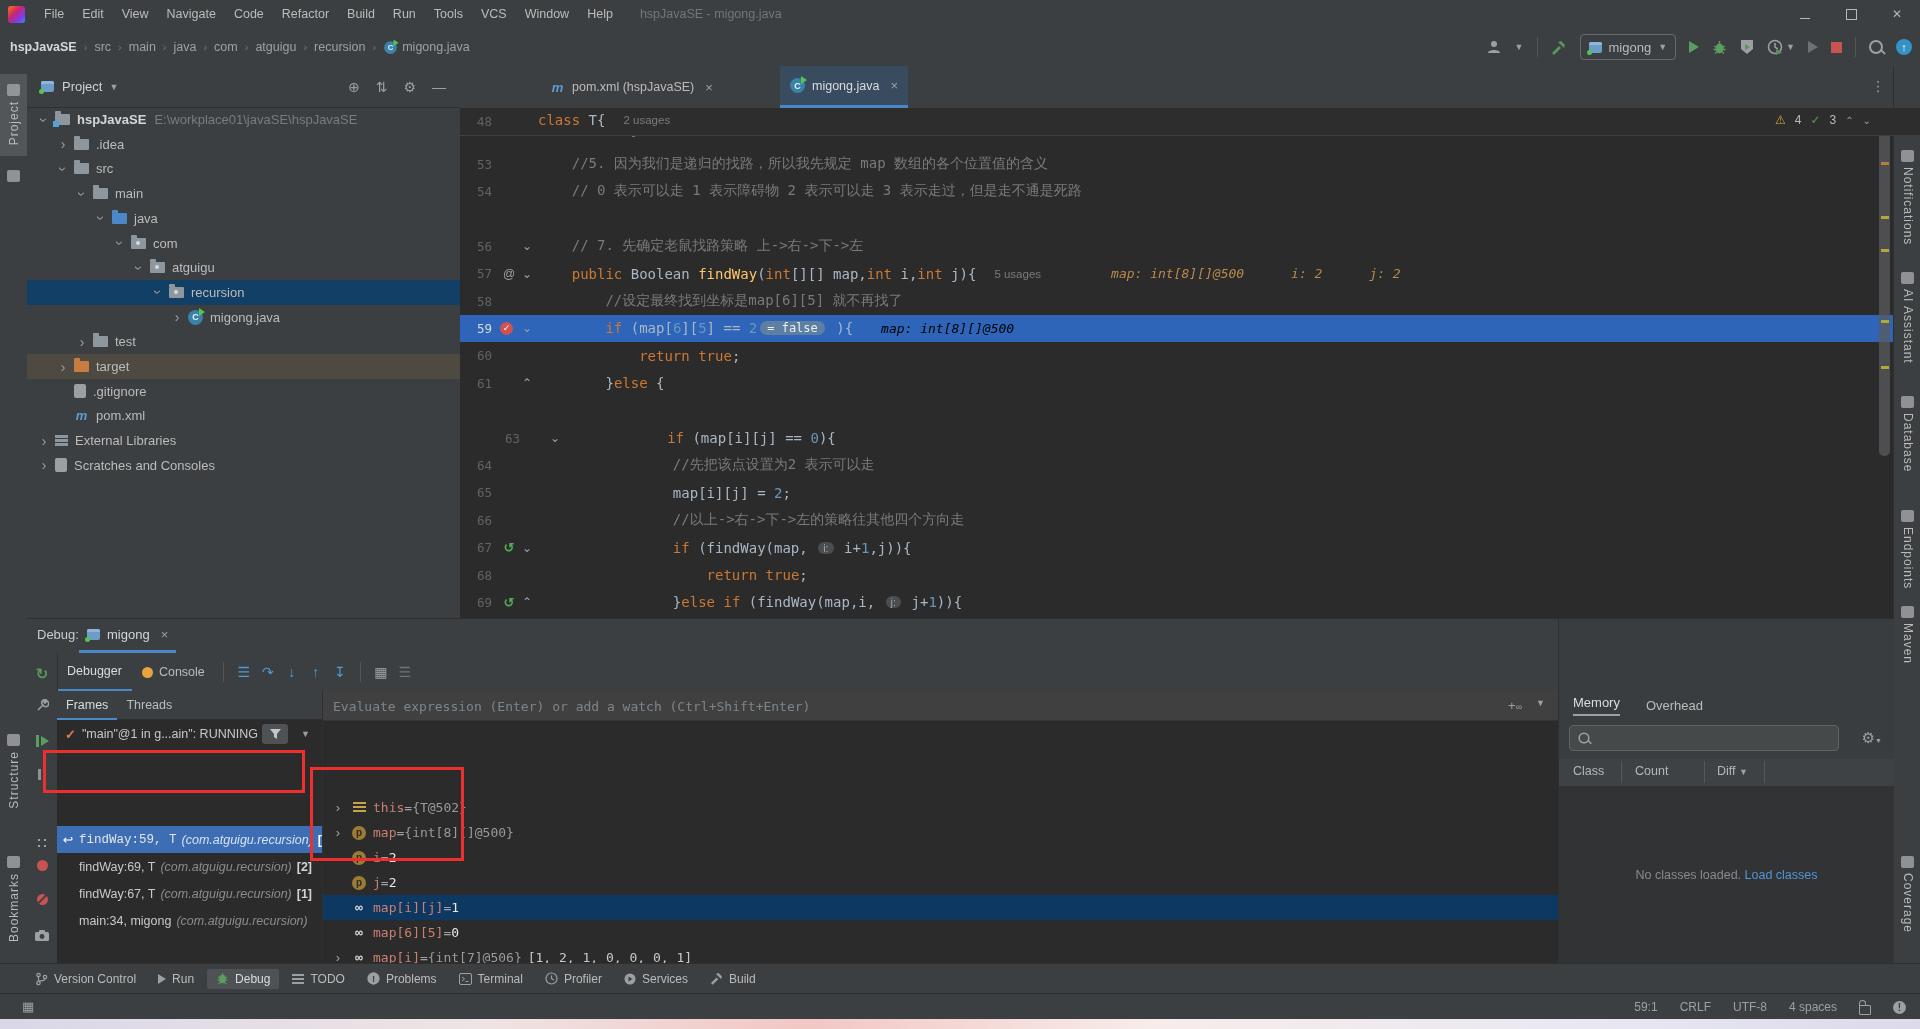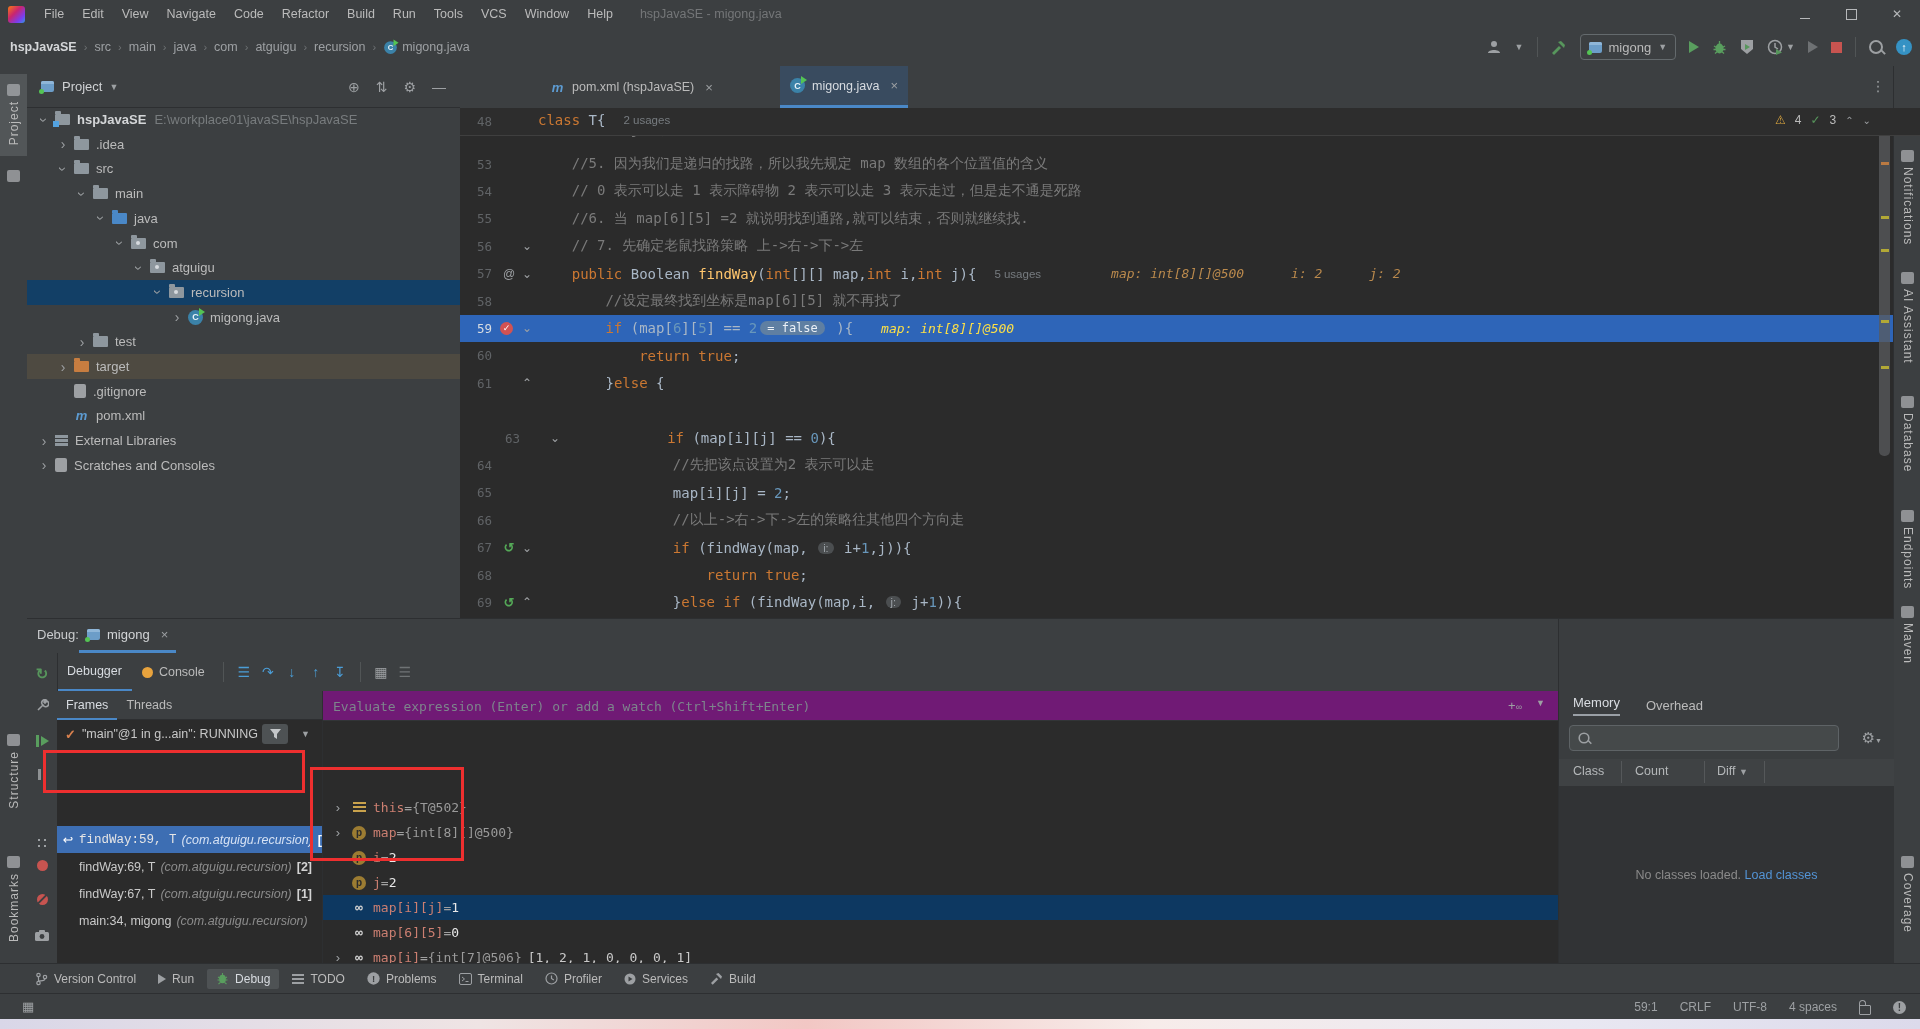--- a/index.html
+++ b/index.html
@@ -89,21 +89,21 @@
   .lnum{position:absolute;left:0;width:32px;text-align:right;color:#606366;font-size:12.5px;font-family:"DejaVu Sans Mono",monospace;}
   .cur .lnum{color:#d8dce1;}
   .gut{position:absolute;left:40px;width:18px;text-align:center;}
   .fold{position:absolute;left:62px;color:#9da0a3;font-size:12px;}
   .codeln{position:absolute;left:78px;white-space:pre;font-family:"DejaVu Sans Mono",monospace;font-size:14px;display:flex;align-items:center;}
   .tk-d{color:#a9b7c6;} .tk-k{color:#cc7832;} .tk-n{color:#6897bb;} .tk-c{color:#7a7a7a;} .tk-m{color:#ffc66d;}
   .chip-hint{background:#4b4e50;color:#9da3a8;border-radius:7px;padding:0 5px;font-size:11px;margin:0 2px;font-family:"Liberation Sans",sans-serif;}
   .chip-eval{background:#5f7fa2;color:#eaf0f7;border-radius:9px;padding:0 7px;font-size:12px;margin:0 3px;}
   .usages{color:#777c80;font-size:11.5px;margin-left:18px;font-family:"Liberation Sans",sans-serif;}
   .dhint{font-style:italic;font-size:13px;white-space:pre;}
-  .dhint.or{color:#bb8a4d;} .dhint.bl{color:#fde047;font-style:italic;}
+  .dhint.or{color:#bb8a4d;} .dhint.bl{color:#000000;font-style:italic;}
   .bp{width:13px;height:13px;border-radius:50%;background:#d25252;color:#fff;font-size:9px;display:flex;align-items:center;justify-content:center;}
   .rec{color:#54a857;font-weight:bold;font-size:13px;}
   .at{color:#9da0a3;font-size:12px;}
   .scrollthumb{position:absolute;left:1419px;top:45px;width:11px;height:345px;background:#595b5d;border-radius:5px;opacity:.75;}
   .stripe-mark{position:absolute;left:1421px;width:8px;height:3px;}
 
   
   .debug{position:absolute;left:27px;top:618px;width:1866px;height:345px;background:#2b2b2b;border-top:1px solid #2d2f31;}
   .dbg-head{position:absolute;left:0;top:0;width:1866px;height:34px;background:#3c3f41;border-bottom:1px solid #2d2f31;}
   .dbg-tab{position:absolute;left:52px;top:0;height:31px;display:flex;align-items:center;gap:7px;border-bottom:3px solid #4a88c7;padding:0 8px;color:#d3d5d7;}
@@ -119,21 +119,21 @@
   .funnel-btn{position:absolute;right:34px;width:26px;height:20px;background:#4e5254;border-radius:3px;display:flex;align-items:center;justify-content:center;}
   .frame-row{position:absolute;left:0;width:265px;height:27px;display:flex;align-items:center;font-size:12.5px;white-space:nowrap;overflow:hidden;}
   .frame-row.sel{background:#3d6eb3;}
   .fr-fn{color:#c9c9c9;} .sel .fr-fn{color:#e5e5e5;font-family:Liberation Mono, monospace;}
   .fr-pkg{font-style:italic;color:#8c8c8c;margin-left:5px;} .sel .fr-pkg{color:#d6e2f4;}
   .fr-badge{font-weight:bold;color:#d3d3d3;margin-left:5px;} .sel .fr-badge{color:#fff;}
   .fr-scroll{position:absolute;left:4px;top:310px;width:252px;height:4px;background:#5d5f61;border-radius:2px;}
   .fr-hint{position:absolute;left:0;top:322px;width:265px;height:23px;background:#3c3f41;border-top:1px solid #2d2f31;
            display:flex;align-items:center;color:#8a8a8a;font-size:11.5px;padding-left:10px;box-sizing:border-box;}
   .vars{position:absolute;left:295px;top:72px;width:1236px;height:273px;background:#2b2b2b;border-left:1px solid #2d2f31;}
-  .eval{position:absolute;left:0;top:0;width:1236px;height:30px;background:#701a75;border-bottom:1px solid #323537;box-sizing:border-box;}
+  .eval{position:absolute;left:0;top:0;width:1236px;height:30px;background:#404040;border-bottom:1px solid #323537;box-sizing:border-box;}
   .eval input{width:1150px;height:28px;background:transparent;border:none;outline:none;color:#c8cdd2;
               font-family:"DejaVu Sans Mono",monospace;font-size:13px;padding-left:10px;}
   .eval input::placeholder{color:#7d858c;}
   .eval-ics{position:absolute;right:14px;top:7px;display:flex;gap:14px;color:#9da0a3;}
   .var-row{position:absolute;left:0;width:1236px;height:25px;display:flex;align-items:center;
            font-family:"DejaVu Sans Mono",monospace;font-size:13px;}
   .var-row.sel{background:#0d3861;}
   .v-chev{width:14px;margin-left:8px;color:#9da0a3;font-size:13px;text-align:center;font-family:"Liberation Sans",sans-serif;}
   .v-ic{width:20px;display:flex;justify-content:center;margin:0 4px;}
   .ic-param{width:14px;height:14px;border-radius:50%;background:#9c7c32;color:#2b2b2b;font-size:10px;font-weight:bold;
@@ -452,24 +452,20 @@
           <span class="codeln"><span>    </span><span class="tk-c">//4. i,j 就是老鼠的位置，初始化的位置为(1,1)</span></span>
         </div>
         <div class="cl" style="top: 84.4px;">
           <span class="lnum">53</span>
           <span class="codeln"><span>    </span><span class="tk-c">//5. 因为我们是递归的找路，所以我先规定 map 数组的各个位置值的含义</span></span>
         </div>
         <div class="cl" style="top: 111.8px;">
           <span class="lnum">54</span>
           <span class="codeln"><span>    </span><span class="tk-c">// 0 表示可以走 1 表示障碍物 2 表示可以走 3 表示走过，但是走不通是死路</span></span>
         </div>
-        <div class="cl" style="top: 139.2px;">
-          <span class="lnum">55</span>
-          <span class="codeln"><span>    </span><span class="tk-c">//6. 当 map[6][5] =2 就说明找到通路,就可以结束，否则就继续找.</span></span>
-        </div>
         <div class="cl" style="top: 166.6px;">
           <span class="lnum">56</span>
           <span class="fold">⌄</span>
           <span class="codeln"><span>    </span><span class="tk-c">// 7. 先确定老鼠找路策略 上-&gt;右-&gt;下-&gt;左</span></span>
         </div>
         <div class="cl" style="top: 194px;">
           <span class="lnum">57</span>
           <span class="gut"><span class="at">@</span></span>
           <span class="fold">⌄</span>
           <span class="codeln"><span>    </span><span class="tk-k">public</span><span class="tk-d"> Boolean </span><span class="tk-m">findWay</span><span class="tk-d">(</span><span class="tk-k">int</span><span class="tk-d">[][] map,</span><span class="tk-k">int</span><span class="tk-d"> i,</span><span class="tk-k">int</span><span class="tk-d"> j){</span><span class="usages">5 usages</span><span class="dhint or" style="margin-left: 70px;">map: int[8][]@500      i: 2      j: 2</span></span>

